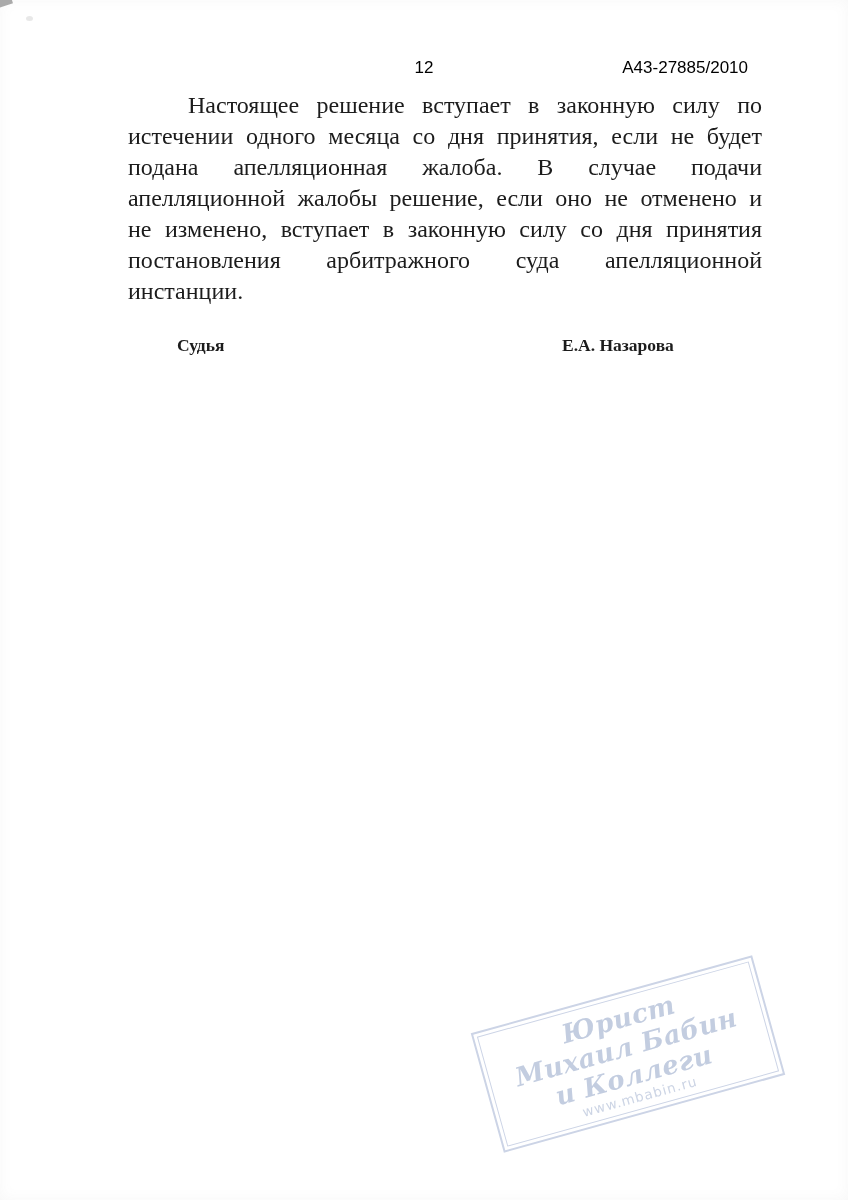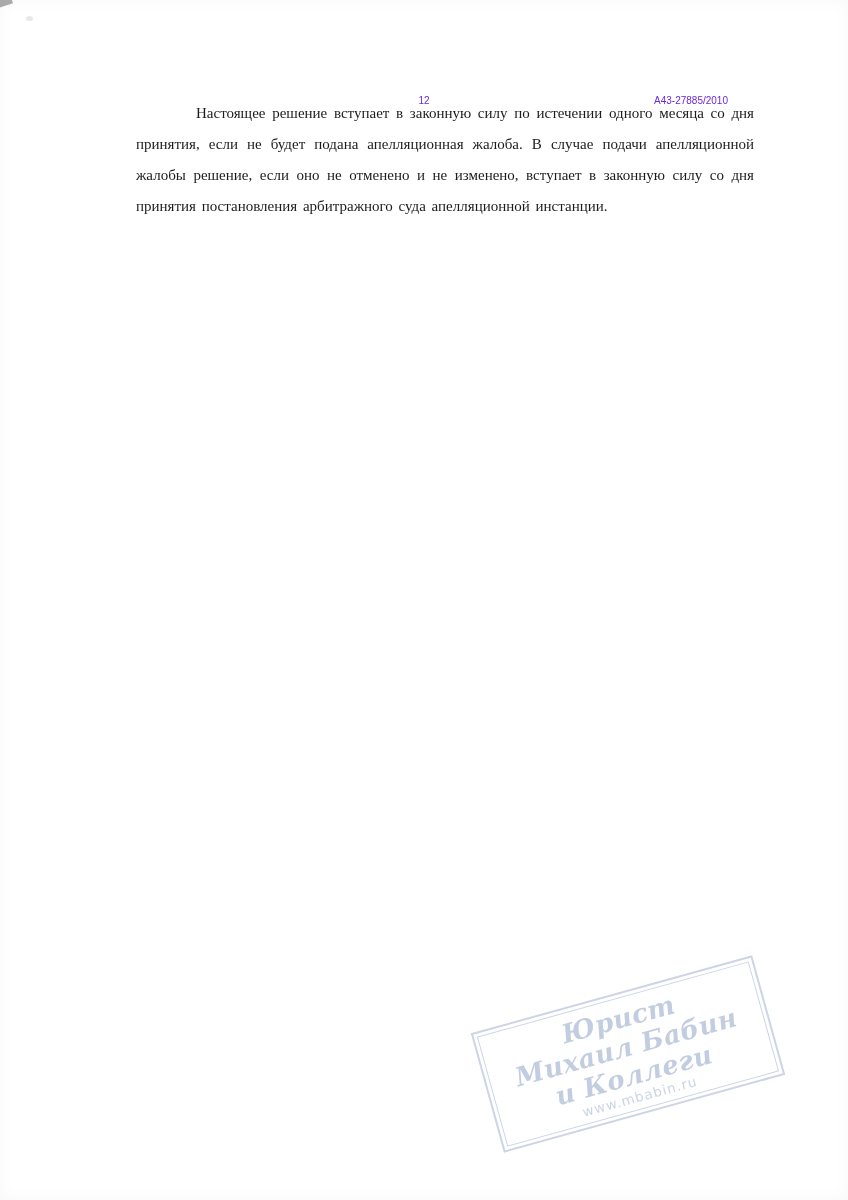--- a/index.html
+++ b/index.html
@@ -39,45 +39,44 @@
     opacity: 0.6;
   }
   
   .header {
     position: absolute;
     left: 0;
     top: 58px;
     width: 100%;
     height: 20px;
     font-family: "Liberation Sans", sans-serif;
-    font-size: 10px;
-    color: #6d28d9;
-    margin-top: 37px;
+    font-size: 17px;
+    color: #000000;
   }
   .page-number {
     position: absolute;
     left: 0;
     right: 0;
     text-align: center;
   }
   .case-number {
     position: absolute;
-    right: 120px;
+    right: 100px;
     top: 0;
   }
   
   .content {
     position: absolute;
     left: 120px;
     top: 82px;
     width: 650px;
   }
   .content p {
-    margin: 16px;
-    font-size: 15px;
+    margin: 8px;
+    font-size: 24px;
     line-height: 31px;
     text-align: justify;
     text-indent: 60px;
     word-spacing: 2px;
   }
   .signature {
     position: relative;
     margin-top: 28px;
     height: 31px;
     font-size: 17.5px;
@@ -143,20 +142,24 @@
   <div class="corner-smudge2"></div>
 
   <div class="header">
     <div class="page-number">12</div>
     <div class="case-number">А43-27885/2010</div>
   </div>
 
   <div class="content">
     <p>Настоящее решение вступает в законную силу по истечении одного месяца со дня принятия, если не будет подана апелляционная жалоба. В случае подачи апелляционной жалобы решение, если оно не отменено и не изменено, вступает в законную силу со дня принятия постановления арбитражного суда апелляционной инстанции.</p>
 
+    <div class="signature">
+      <span class="sig-role">Судья</span>
+      <span class="sig-name">Е.А. Назарова</span>
+    </div>
   </div>
 
   <div class="stamp">
     <div class="stamp-inner">
       <div class="stamp-line">Юрист</div>
       <div class="stamp-line">Михаил Бабин</div>
       <div class="stamp-line">и Коллеги</div>
       <div class="stamp-url">www.mbabin.ru</div>
     </div>
   </div>

